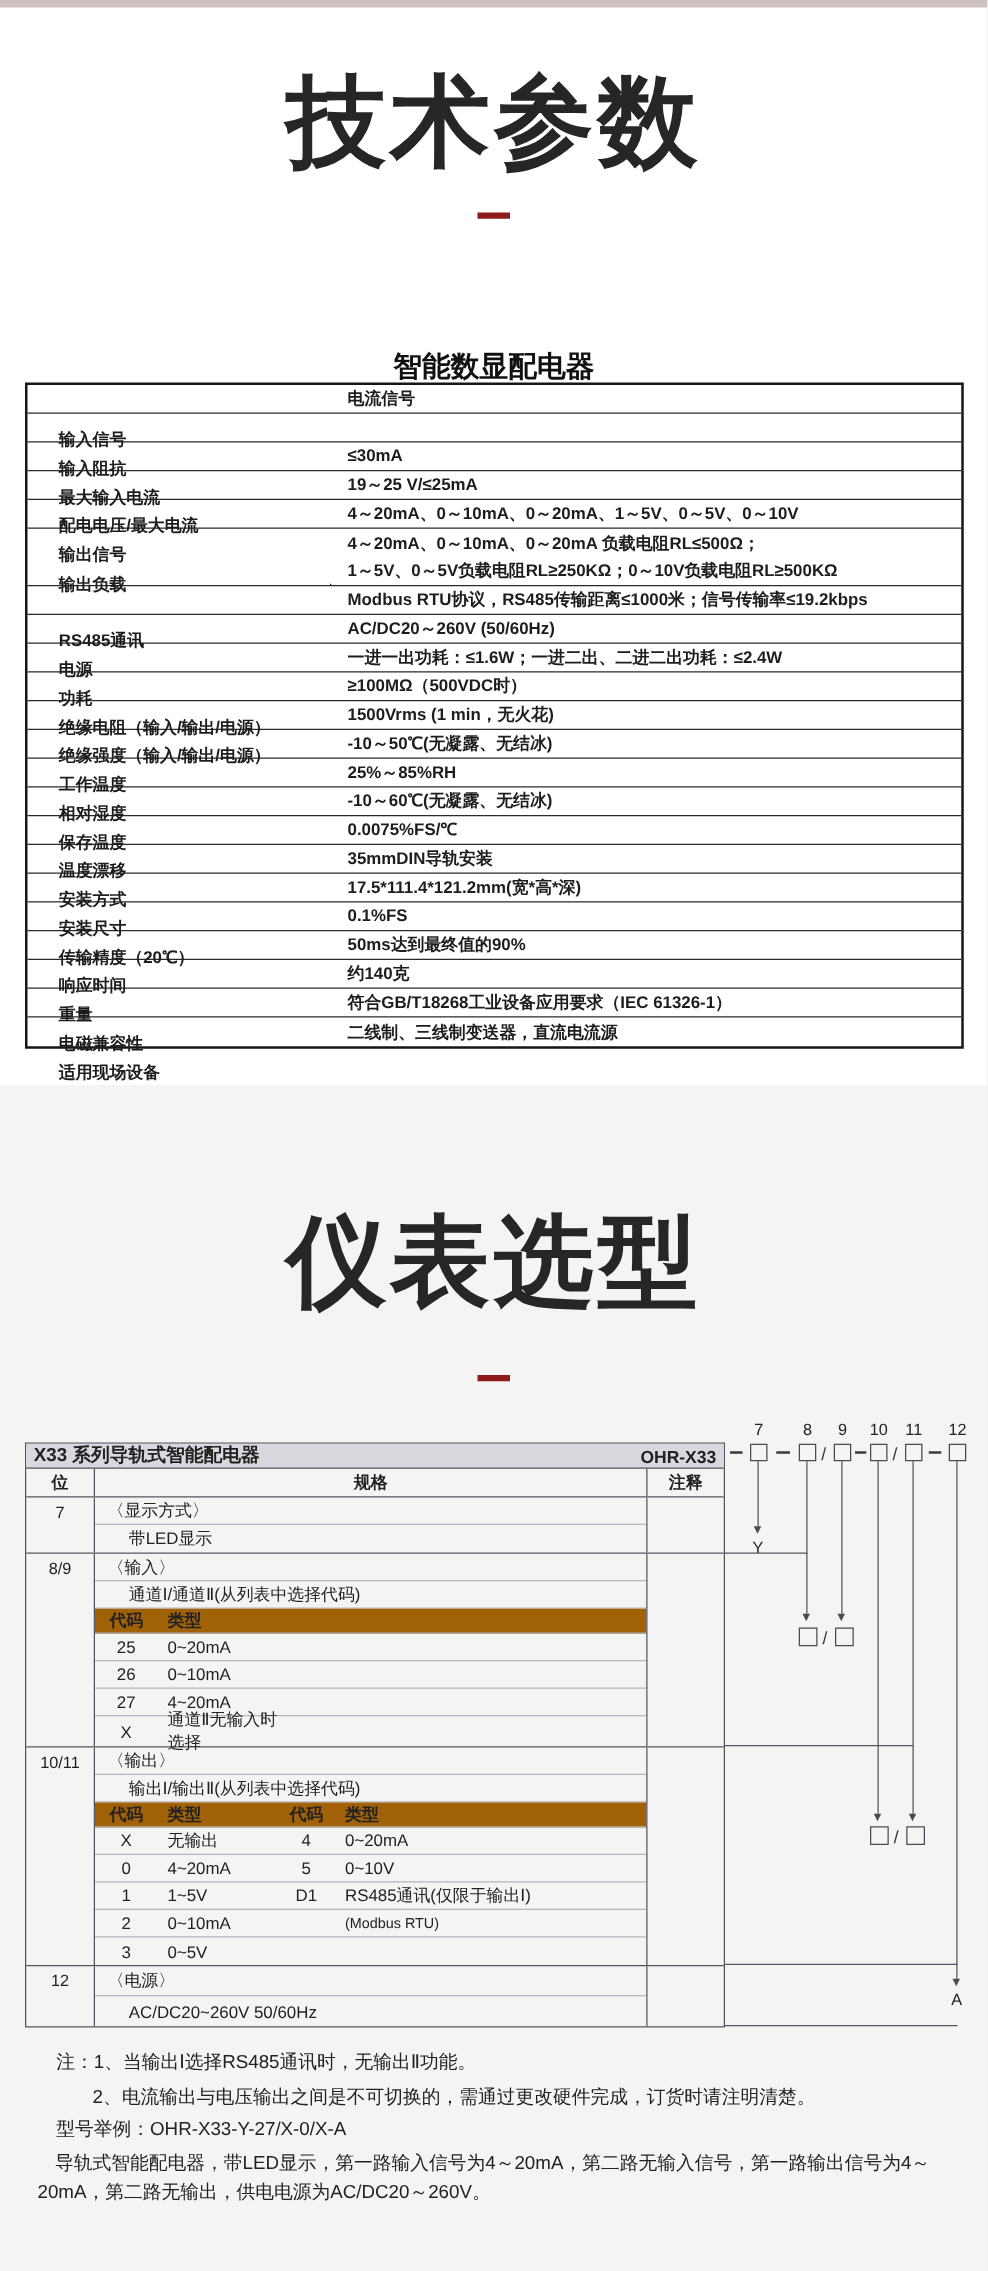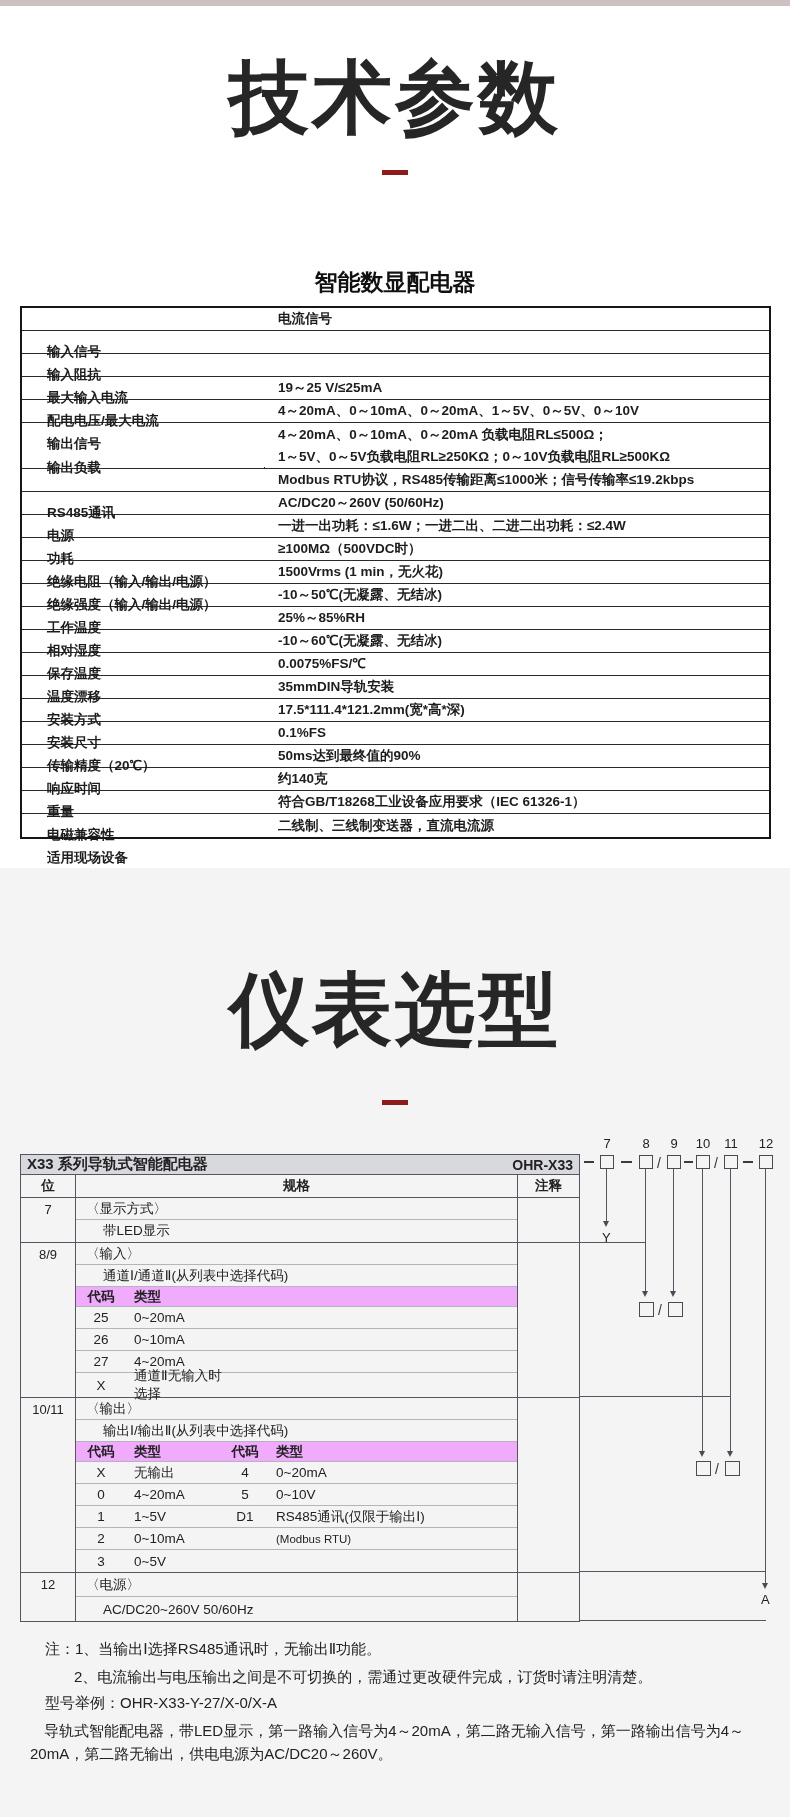--- a/index.html
+++ b/index.html
@@ -41,21 +41,21 @@
   .spec-col { flex:1; }
   .sec { display:flex; border-bottom:1px solid #55555f; }
   .sec:last-child { border-bottom:none; }
   .sec .pos-col { text-align:center; padding-top:4px; font-size:13px; }
   .sec .spec-col { display:flex; flex-direction:column; }
   .irow { height:22px; display:flex; align-items:center; border-bottom:1px solid #b4b4bc; padding-left:10px; }
   .sec .irow:last-child { border-bottom:none; }
   .irow.indent { padding-left:27px; }
   .irow.h20 { height:20px; }
   .irow.h24 { height:24px; }
-  .irow.gray { background:#f0abfc; font-weight:bold; padding-left:0; }
+  .irow.gray { background:#a16207; font-weight:bold; padding-left:0; }
   .irow.codes { padding-left:0; }
   .cc1 { width:50px; text-align:center; }
   .cc2 { width:96px; padding-left:8px; }
   .cc3 { width:46px; text-align:center; }
   .cc4 { flex:1; padding-left:8px; }
   .cc4.small { font-size:11.5px; }
 
   
   .digit { top:1136px; width:16px; text-align:center; font-size:13px; color:#222; }
   .cbox  { top:1155px; width:14px; height:14px; border:1px solid #4a4a52; }
@@ -75,32 +75,33 @@
 </style>
 </head>
 <body>
 
 <div class="page">
   <div class="abs topbar"></div>
   <div class="abs graybg"></div>
 
   <div class="abs h1" style="top:48px;">技术参数</div>
   <div class="abs dashline" style="top:170px;"></div>
-  <div class="abs subtitle" style="top:267px;">智能数显配电器</div>
+  <div class="abs subtitle" style="top:278px;">智能数显配电器</div>
 
   <div class="abs sp-table">
     <div class="sp-row">
         <div class="sp-label">输入信号</div>
         <div class="sp-value">电流信号</div>
       </div>
     <div class="sp-row">
         <div class="sp-label">输入阻抗</div>
       </div>
     <div class="sp-row">
         <div class="sp-label">最大输入电流</div>
+        <div class="sp-value">≤30mA</div>
       </div>
     <div class="sp-row">
         <div class="sp-label">配电电压/最大电流</div>
         <div class="sp-value">19～25 V/≤25mA</div>
       </div>
     <div class="sp-row">
         <div class="sp-label">输出信号</div>
         <div class="sp-value">4～20mA、0～10mA、0～20mA、1～5V、0～5V、0～10V</div>
       </div>
     <div class="sp-row tall">

